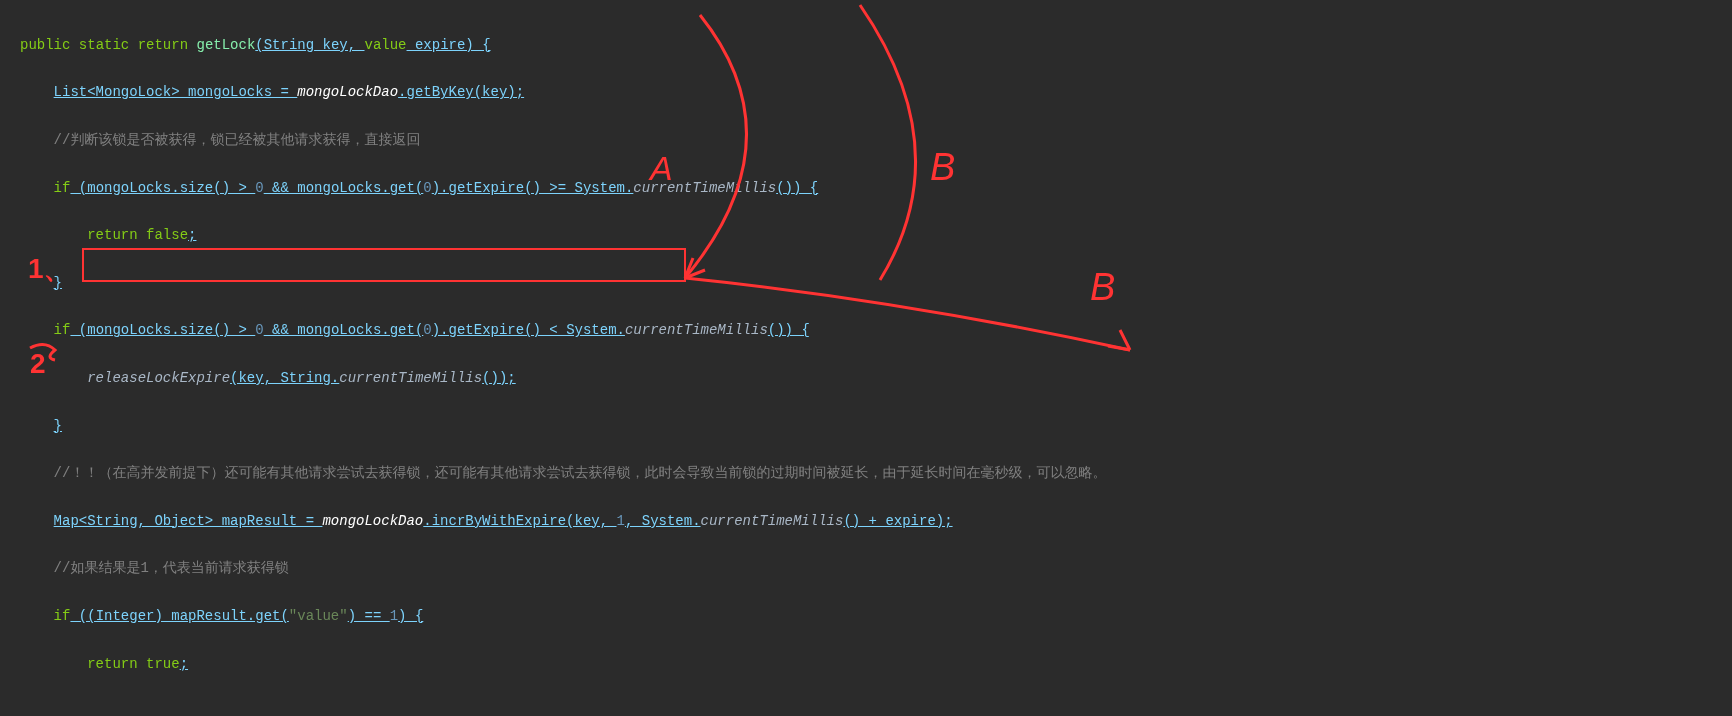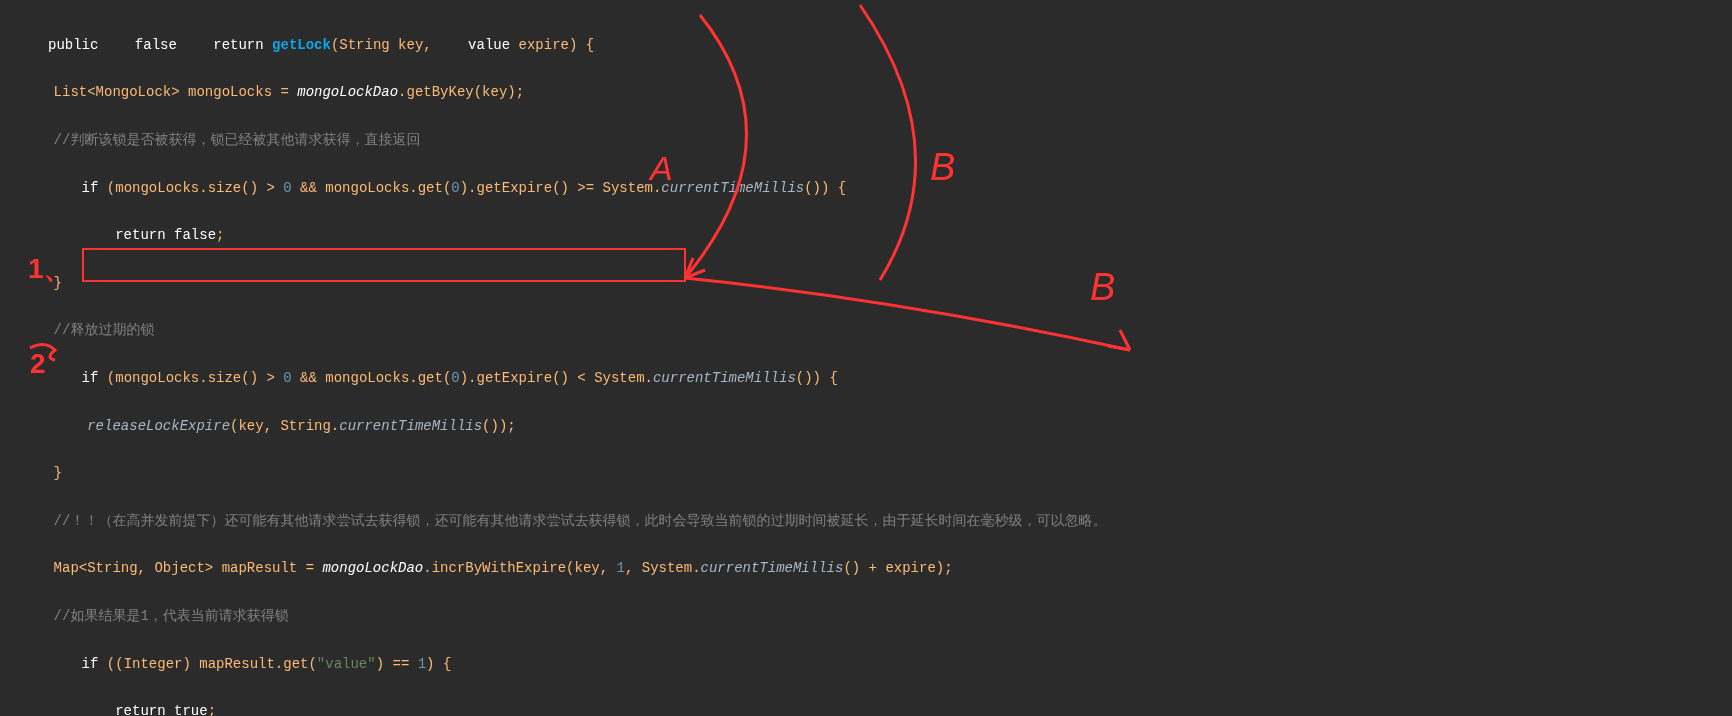--- a/index.html
+++ b/index.html
@@ -14,27 +14,27 @@
     height: 716px;
     overflow: hidden;
     position: relative;
   }
   .code-area {
     padding: 10px 0 10px 20px;
     position: relative;
     white-space: pre;
   }
   .line { display: block; }
-  .kw { color: #ffffff; margin-left: 28px; }
-  .method { color: #0ea5e9; font-weight: bold; }
+  .kw { color: #84cc16; }
+  .method { color: #86efac; }
   .static-ref { color: #ffffff; font-style: italic; }
   .str { color: #6a8759; }
   .num { color: #6897bb; }
   .comment { color: #808080; margin-top: 32px; }
-  .ident { color: #fdba74; }
+  .ident { color: #7dd3fc; text-decoration: underline; }
   .italic-call { font-style: italic; }
   
   .red-annotation {
     position: absolute;
     pointer-events: none;
     color: #ff3333;
     font-family: 'Comic Sans MS', cursive, sans-serif;
   }
   .red-box {
     position: absolute;
@@ -45,27 +45,26 @@
     position: absolute;
     top: 0;
     left: 0;
     pointer-events: none;
   }
 </style>
 </head>
 <body>
 
 <div class="code-area">
-<span class="line"><span class="kw">public</span> <span class="kw">false</span> <span class="kw">return</span> <span class="method">getLock</span><span class="ident">(String key, </span><span class="kw">value</span><span class="ident"> expire) {</span></span>
+<span class="line"><span class="kw">public</span> <span class="kw">static</span> <span class="kw">return</span> <span class="method">getLock</span><span class="ident">(String key, </span><span class="kw">value</span><span class="ident"> expire) {</span></span>
 <span class="line">    <span class="ident">List&lt;MongoLock&gt; mongoLocks = </span><span class="static-ref">mongoLockDao</span><span class="ident">.getByKey(key);</span></span>
 <span class="line">    <span class="comment">//判断该锁是否被获得，锁已经被其他请求获得，直接返回</span></span>
 <span class="line">    <span class="kw">if</span><span class="ident"> (mongoLocks.size() &gt; </span><span class="num">0</span><span class="ident"> &amp;&amp; mongoLocks.get(</span><span class="num">0</span><span class="ident">).getExpire() &gt;= System.</span><span class="italic-call">currentTimeMillis</span><span class="ident">()) {</span></span>
 <span class="line">        <span class="kw">return false</span><span class="ident">;</span></span>
 <span class="line">    <span class="ident">}</span></span>
-<span class="line">    <span class="comment">//释放过期的锁</span></span>
 <span class="line">    <span class="kw">if</span><span class="ident"> (mongoLocks.size() &gt; </span><span class="num">0</span><span class="ident"> &amp;&amp; mongoLocks.get(</span><span class="num">0</span><span class="ident">).getExpire() &lt; System.</span><span class="italic-call">currentTimeMillis</span><span class="ident">()) {</span></span>
 <span class="line">        <span class="italic-call">releaseLockExpire</span><span class="ident">(key, String.</span><span class="italic-call">currentTimeMillis</span><span class="ident">());</span></span>
 <span class="line">    <span class="ident">}</span></span>
 <span class="line">    <span class="comment">//！！（在高并发前提下）还可能有其他请求尝试去获得锁，还可能有其他请求尝试去获得锁，此时会导致当前锁的过期时间被延长，由于延长时间在毫秒级，可以忽略。</span></span>
 <span class="line">    <span class="ident">Map&lt;String, Object&gt; mapResult = </span><span class="static-ref">mongoLockDao</span><span class="ident">.incrByWithExpire(key, </span><span class="num">1</span><span class="ident">, System.</span><span class="italic-call">currentTimeMillis</span><span class="ident">() + expire);</span></span>
 <span class="line">    <span class="comment">//如果结果是1，代表当前请求获得锁</span></span>
 <span class="line">    <span class="kw">if</span><span class="ident"> ((Integer) mapResult.get(</span><span class="str">"value"</span><span class="ident">) == </span><span class="num">1</span><span class="ident">) {</span></span>
 <span class="line">        <span class="kw">return true</span><span class="ident">;</span></span>
 
 

